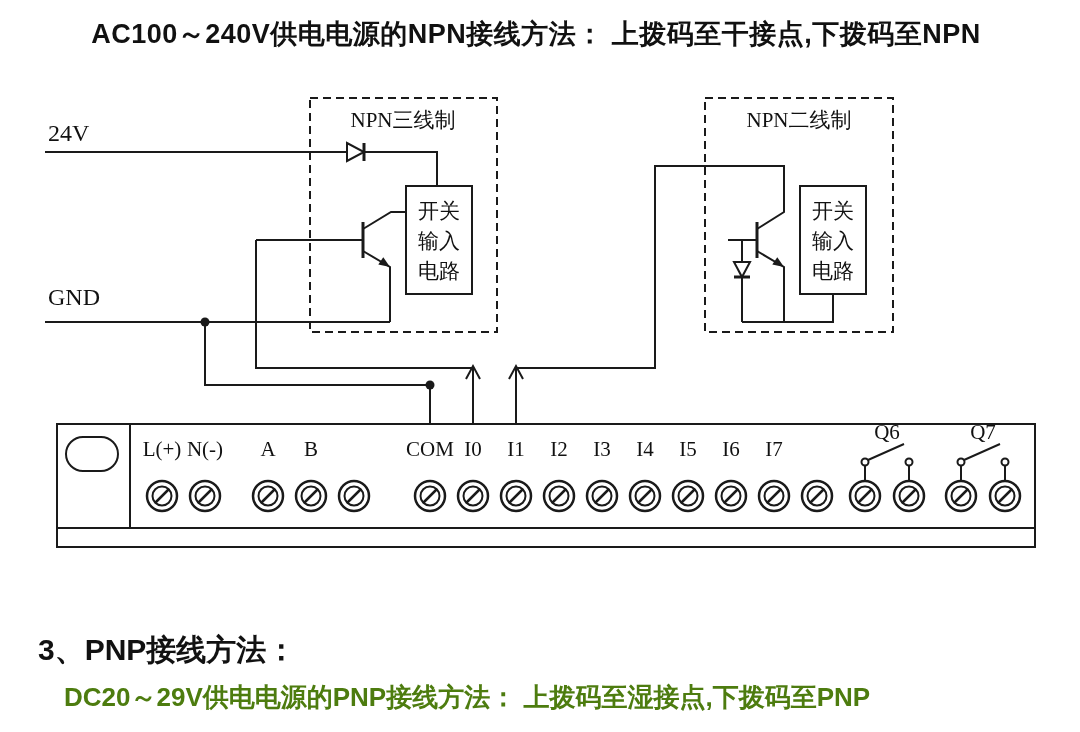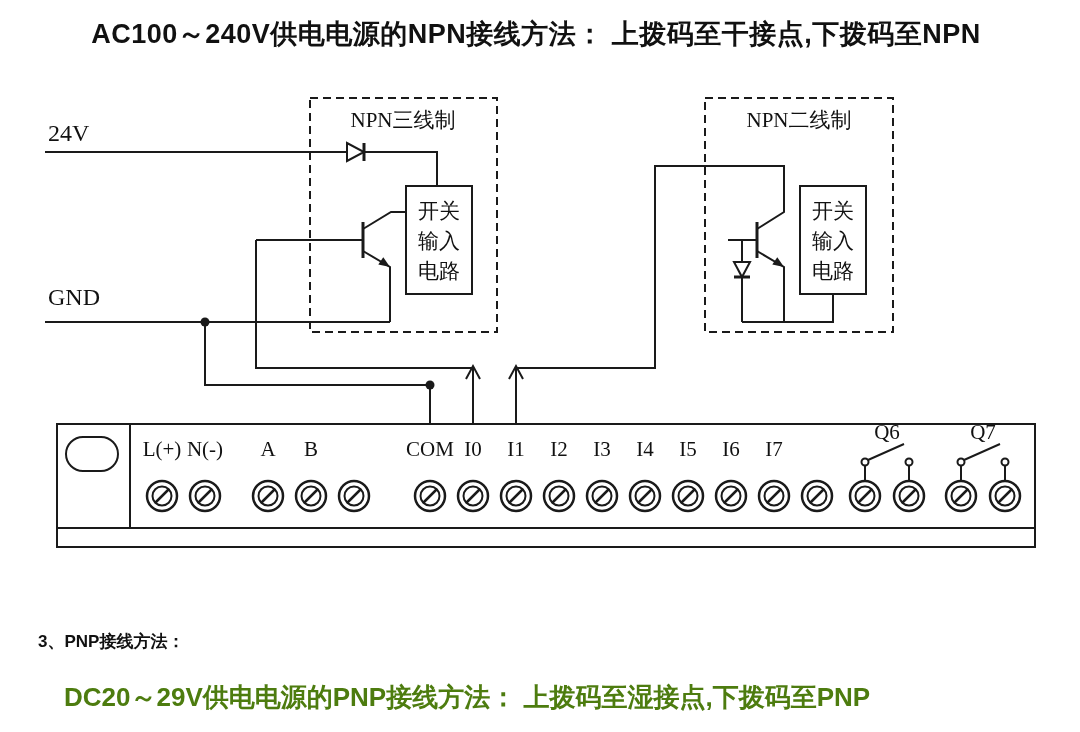--- a/index.html
+++ b/index.html
@@ -7,21 +7,21 @@
     width:1080px;height:732px;position:relative;overflow:hidden;
     background:#ffffff;
     font-family:"Liberation Sans",sans-serif;
   }
   .title{
     position:absolute;top:16px;left:0;width:1072px;text-align:center;
     font-size:27px;font-weight:bold;color:#111;letter-spacing:0.5px;
   }
   .footer-heading{
     position:absolute;left:38px;top:630px;
-    font-size:17px;font-weight:bold;color:#111;
+    font-size:30px;font-weight:bold;color:#111;
   }
   .footer-line{
     position:absolute;left:64px;top:680px;
     font-size:26px;font-weight:bold;color:#4d7c0f;
   }
   svg{position:absolute;left:0;top:0;}
   .wire{stroke:#1a1a1a;stroke-width:2;fill:none;}
   .thick{stroke-width:3;}
   .heavy{stroke-width:3;}
   .box{fill:#ffffff;stroke:#1a1a1a;stroke-width:2;}

